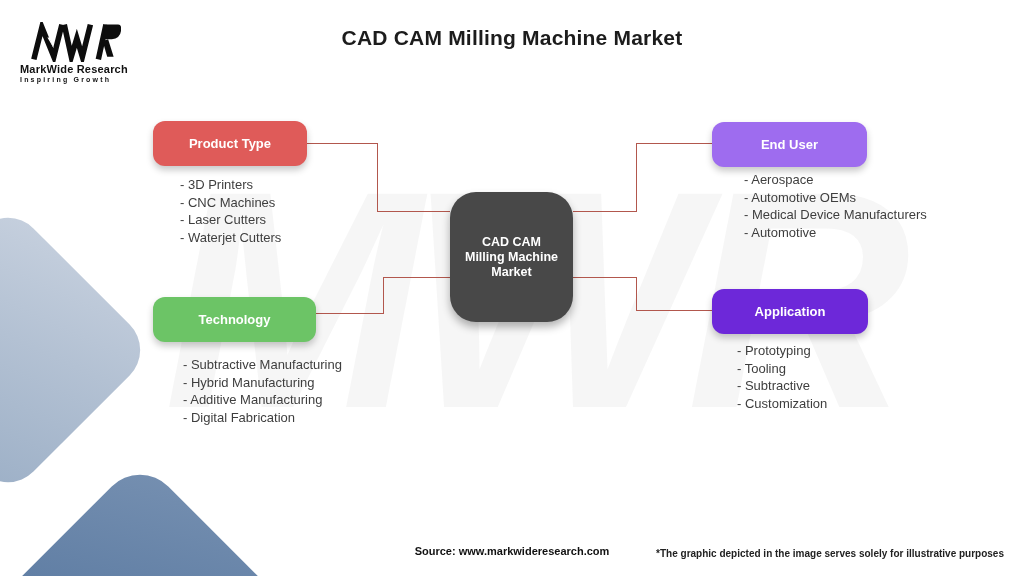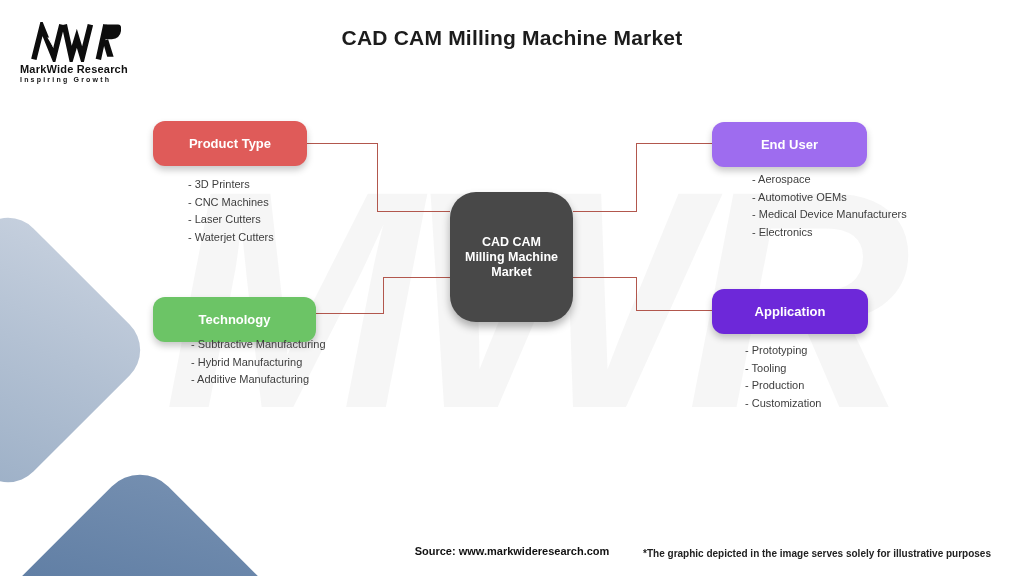--- a/index.html
+++ b/index.html
@@ -39,24 +39,24 @@
   .branch-box{
     position:absolute;display:flex;align-items:center;justify-content:center;
     border-radius:12px;box-shadow:0 4px 7px rgba(0,0,0,0.22);
     color:#ffffff;font-size:13px;font-weight:bold;z-index:3;
   }
   .box-pt{left:153px;top:121px;width:154px;height:45px;text-align:center;}
   .box-eu{left:712px;top:122px;width:155px;height:45px;}
   .box-te{left:153px;top:297px;width:163px;height:45px;text-align:center;}
   .box-ap{left:712px;top:289px;width:156px;height:45px;}
   
-  .item-list{position:absolute;z-index:3;font-size:11px;color:#3e3e3e;line-height:17.6px;margin-left:8px;}
+  .item-list{position:absolute;z-index:3;font-size:13px;color:#3e3e3e;line-height:17.6px;}
   .list-pt{left:180px;top:176px;}
   .list-eu{left:744px;top:171px;}
-  .list-te{left:183px;top:336px;}
+  .list-te{left:183px;top:356px;}
   .list-ap{left:737px;top:342px;}
   
   .center-node{
     position:absolute;left:450px;top:192px;width:123px;height:130px;
     background:#484848;border-radius:26px;z-index:3;
     display:flex;align-items:center;justify-content:center;
     box-shadow:0 5px 9px rgba(0,0,0,0.3);
   }
   .center-node span{
     color:#fff;font-size:12.5px;font-weight:bold;text-align:center;
@@ -65,21 +65,21 @@
   
   .conn{position:absolute;z-index:2;background:#b2574d;}
   .conn.h{height:1px;}
   .conn.v{width:1px;}
   
   .source{
     position:absolute;left:0;top:545px;width:1024px;text-align:center;
     font-size:11px;font-weight:bold;color:#111;
   }
   .disclaimer{
-    position:absolute;right:33px;top:548px;
+    position:absolute;right:20px;top:548px;
     font-size:10px;font-weight:bold;color:#222;
   }
 </style>
 </head>
 <body>
 
 <div class="canvas">
 
   <div class="layer">
     <div class="watermark">MWR</div>
@@ -134,38 +134,39 @@
     <div>- Waterjet Cutters</div>
   </div>
 
   <div class="branch-box box-eu" style="background-color: rgb(158, 108, 239);">
     <span>End User</span>
   </div>
   <div class="item-list list-eu">
     <div>- Aerospace</div>
     <div>- Automotive OEMs</div>
     <div>- Medical Device Manufacturers</div>
-    <div>- Electronics</div>
+    <div>- Automotive</div>
   </div>
 
   <div class="branch-box box-te" style="background-color: rgb(108, 196, 102);">
     <span>Technology</span>
   </div>
   <div class="item-list list-te">
     <div>- Subtractive Manufacturing</div>
     <div>- Hybrid Manufacturing</div>
     <div>- Additive Manufacturing</div>
+    <div>- Digital Fabrication</div>
   </div>
 
   <div class="branch-box box-ap" style="background-color: #6d28d9;">
     <span>Application</span>
   </div>
   <div class="item-list list-ap">
     <div>- Prototyping</div>
     <div>- Tooling</div>
-    <div>- Production</div>
+    <div>- Subtractive</div>
     <div>- Customization</div>
   </div>
 
   <div class="source">Source: www.markwideresearch.com</div>
   <div class="disclaimer">*The graphic depicted in the image serves solely for illustrative purposes</div>
 
 </div>
 
 </body></html>

